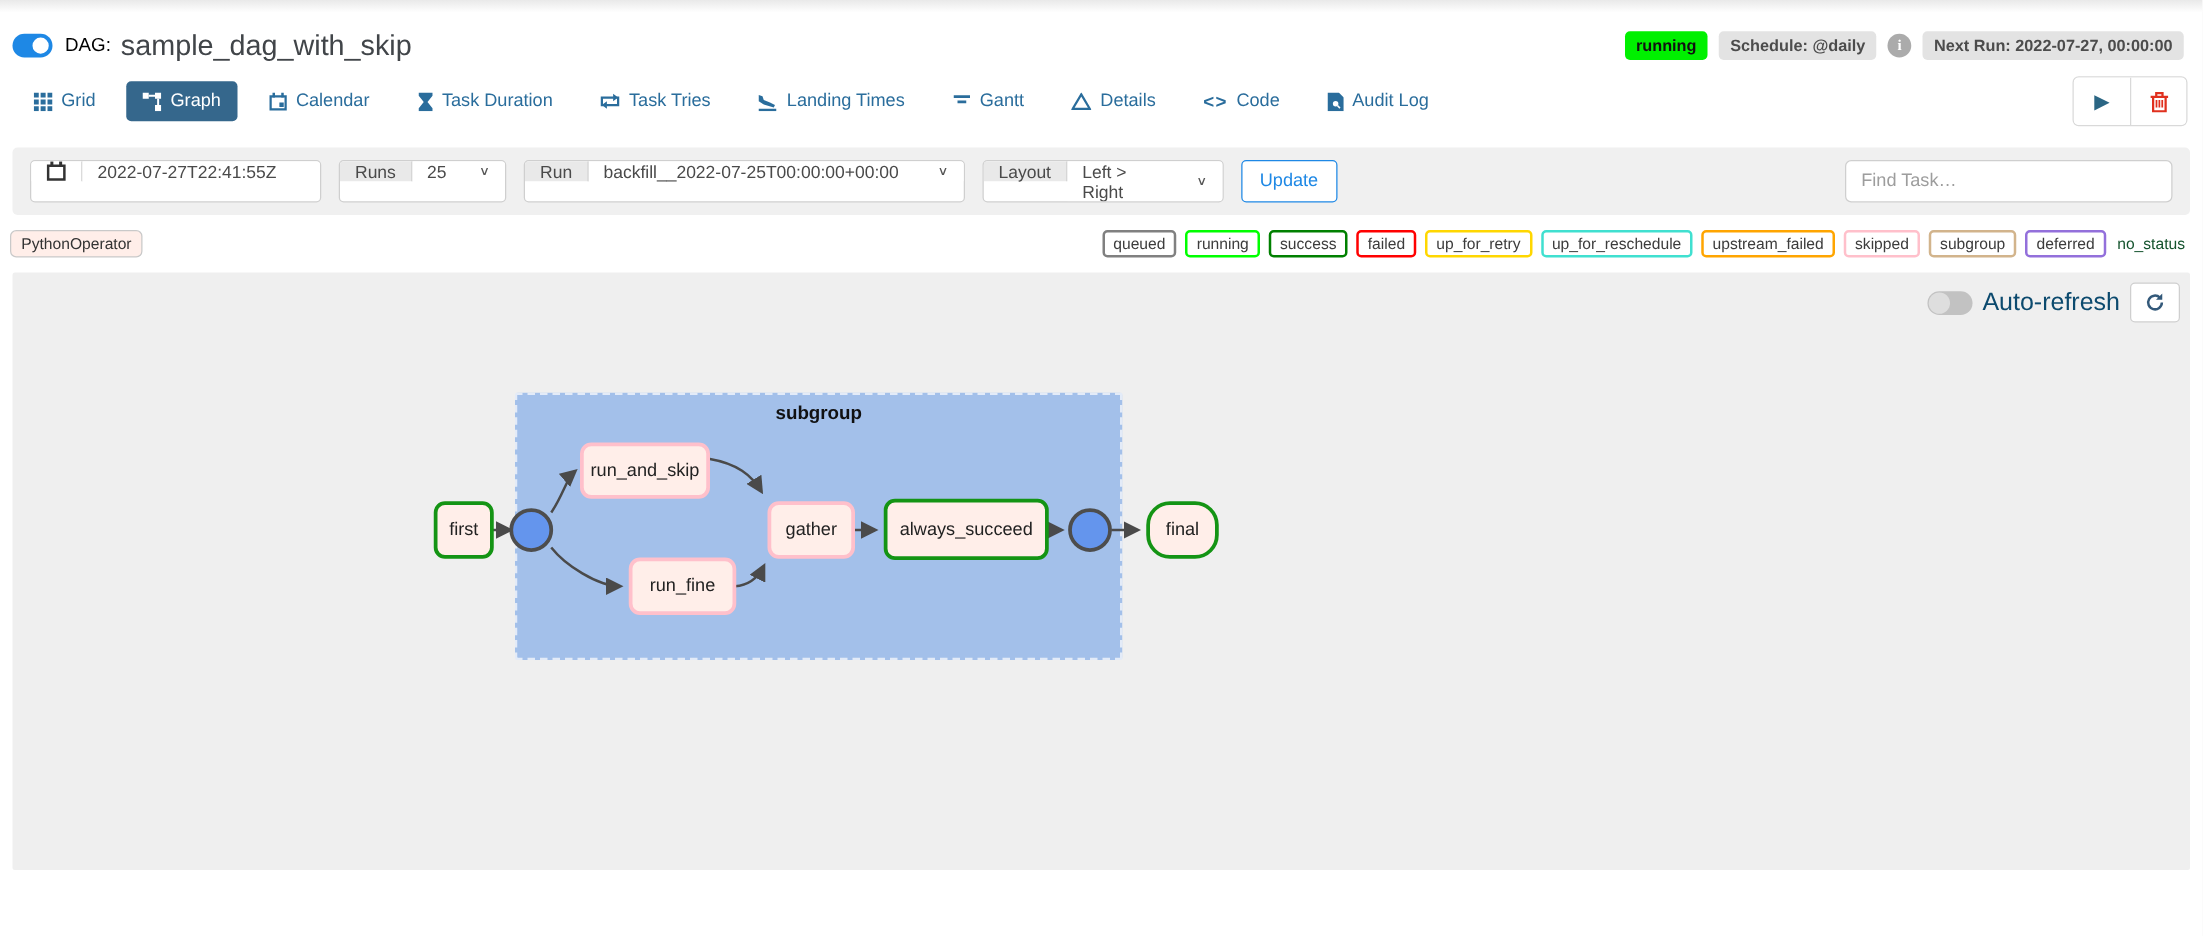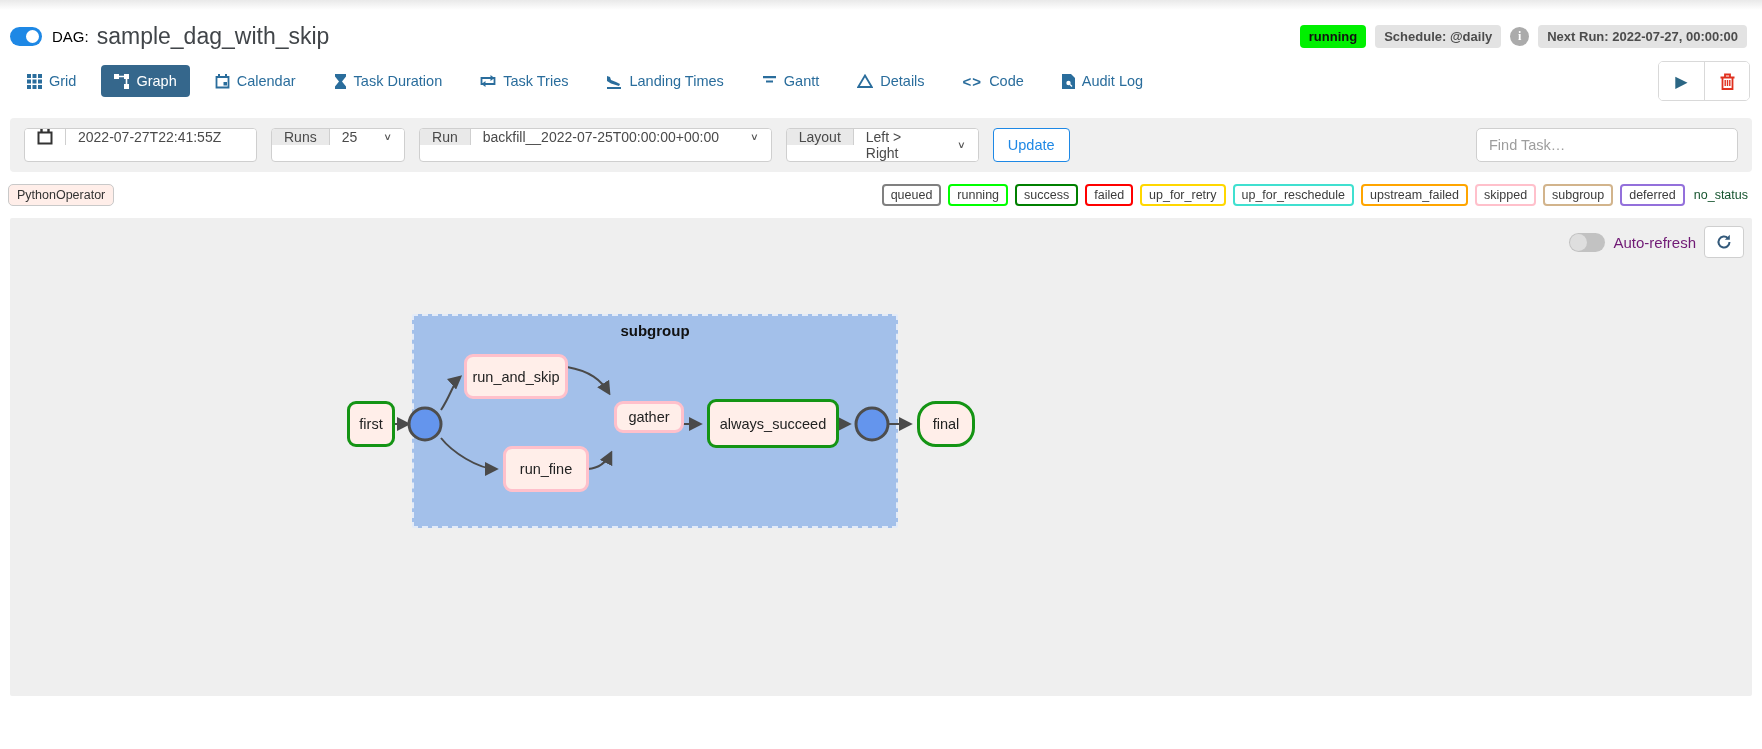--- a/index.html
+++ b/index.html
@@ -49,21 +49,21 @@
   .op-badge { font-size:12.5px; color:#333; background:#ffeee9; border:1px solid #c9c9c9; border-radius:5px; padding:3px 8px; }
   .statuses { margin-left:auto; display:flex; align-items:center; gap:7px; }
   .st-badge { font-size:12.5px; color:#3c3c3c; background:#fff; border:2px solid #999; border-radius:4px; padding:2px 7px; white-space:nowrap; }
   .st-badge.noborder { border:none; background:transparent; color:#14532d; padding:2px 2px; }
 
   
   .graph-panel { position:relative; margin:12px 10px 0 10px; height:478px; background:#efefef; border-radius:2px; }
   .panel-controls { position:absolute; top:8px; right:8px; display:flex; align-items:center; gap:8px; }
   .ar-toggle { width:36px; height:19px; border-radius:10px; background:#c2c2c2; position:relative; cursor:pointer; }
   .ar-toggle .knob { position:absolute; left:1px; top:1px; width:17px; height:17px; border-radius:50%; background:#dedede; }
-  .ar-label { font-size:15px; color:#701a75; }
+  .ar-label { font-size:20px; color:#0c4a6e; }
   .refresh-btn { width:40px; height:32px; background:#fff; border:1px solid #cfcfcf; border-radius:4px; display:flex; align-items:center; justify-content:center; cursor:pointer; }
 
   .subgroup { position:absolute; left:402px; top:96px; width:486px; height:214px;
     background:#a3c0ea; border:2px dashed #e3ebf8; border-radius:2px; }
   .subgroup-label { text-align:center; font-weight:bold; font-size:15px; color:#111; margin-top:6px; }
   .edges { position:absolute; left:0; top:0; pointer-events:none; }
   .node { position:absolute; display:flex; align-items:center; justify-content:center;
     background:#ffeee9; border:3px solid #ffc0cb; border-radius:9px; font-size:14.5px; color:#222; cursor:pointer; }
   .node.success { border-color:#149414; }
 </style>
@@ -260,21 +260,21 @@
 
     <div class="node success" style="left:337px; top:183px; width:48px; height:46px;">
       <span>first</span>
     </div>
     <div class="node" style="left:454px; top:136px; width:104px; height:45px;">
       <span>run_and_skip</span>
     </div>
     <div class="node" style="left:493px; top:228px; width:86px; height:46px;">
       <span>run_fine</span>
     </div>
-    <div class="node" style="left:604px; top:183px; width:70px; height:32px;">
+    <div class="node" style="left:604px; top:183px; width:70px; height:46px;">
       <span>gather</span>
     </div>
     <div class="node success" style="left:697px; top:181px; width:132px; height:49px;">
       <span>always_succeed</span>
     </div>
     <div class="node success" style="left:907px; top:183px; width:58px; height:46px;border-radius:19px;">
       <span>final</span>
     </div>
   </div>
 </div>

